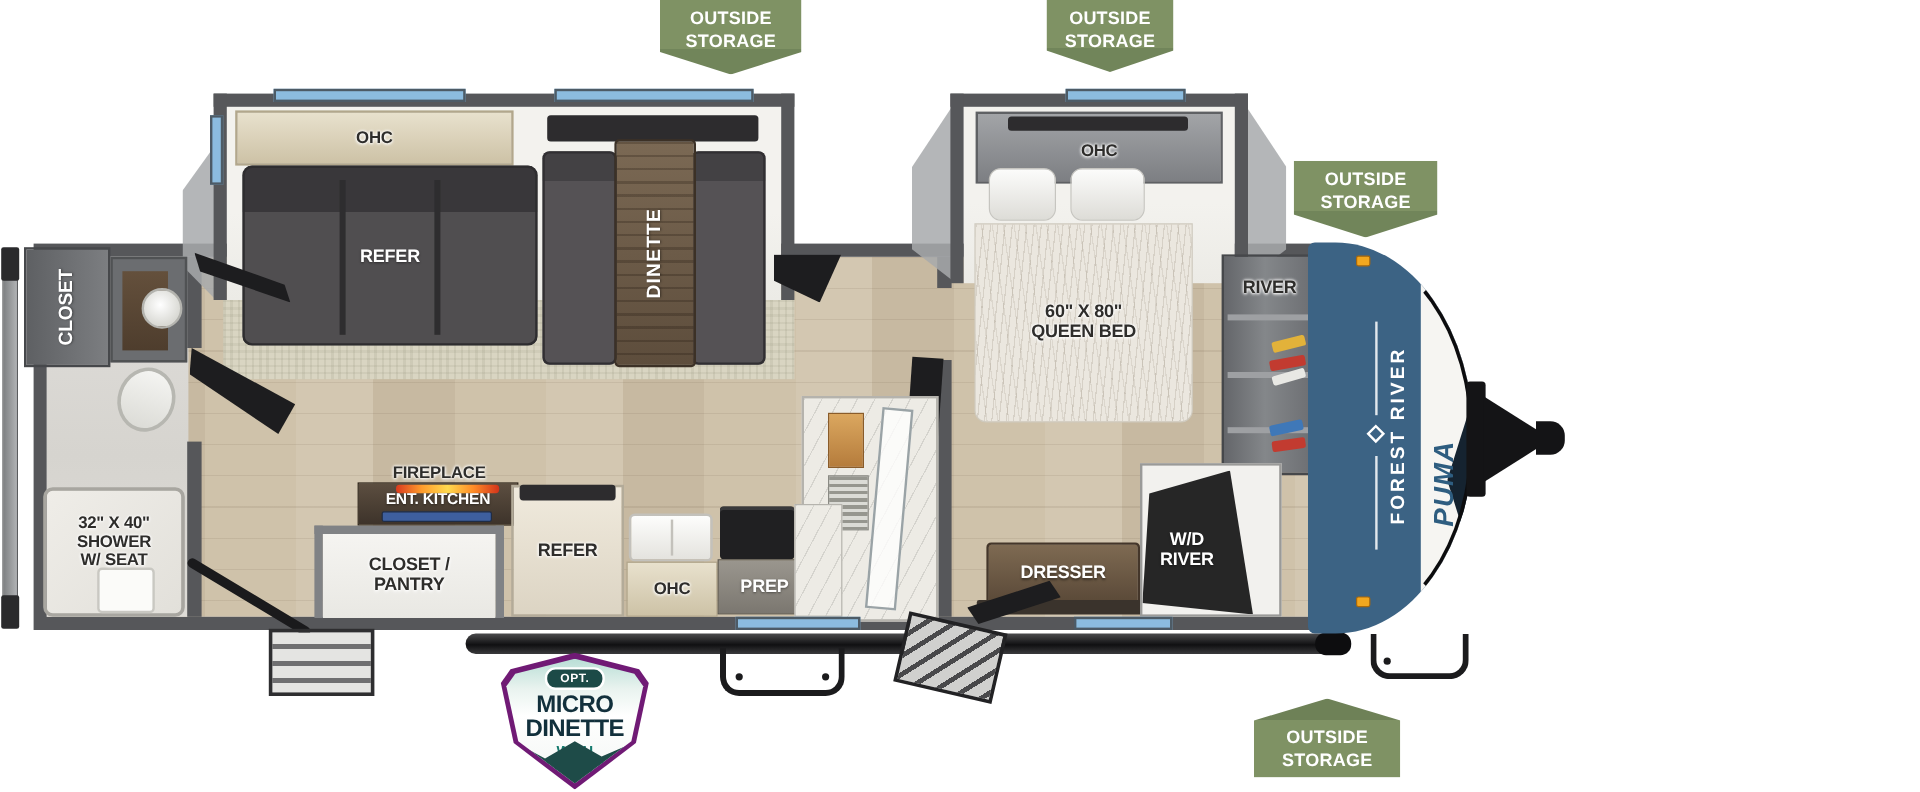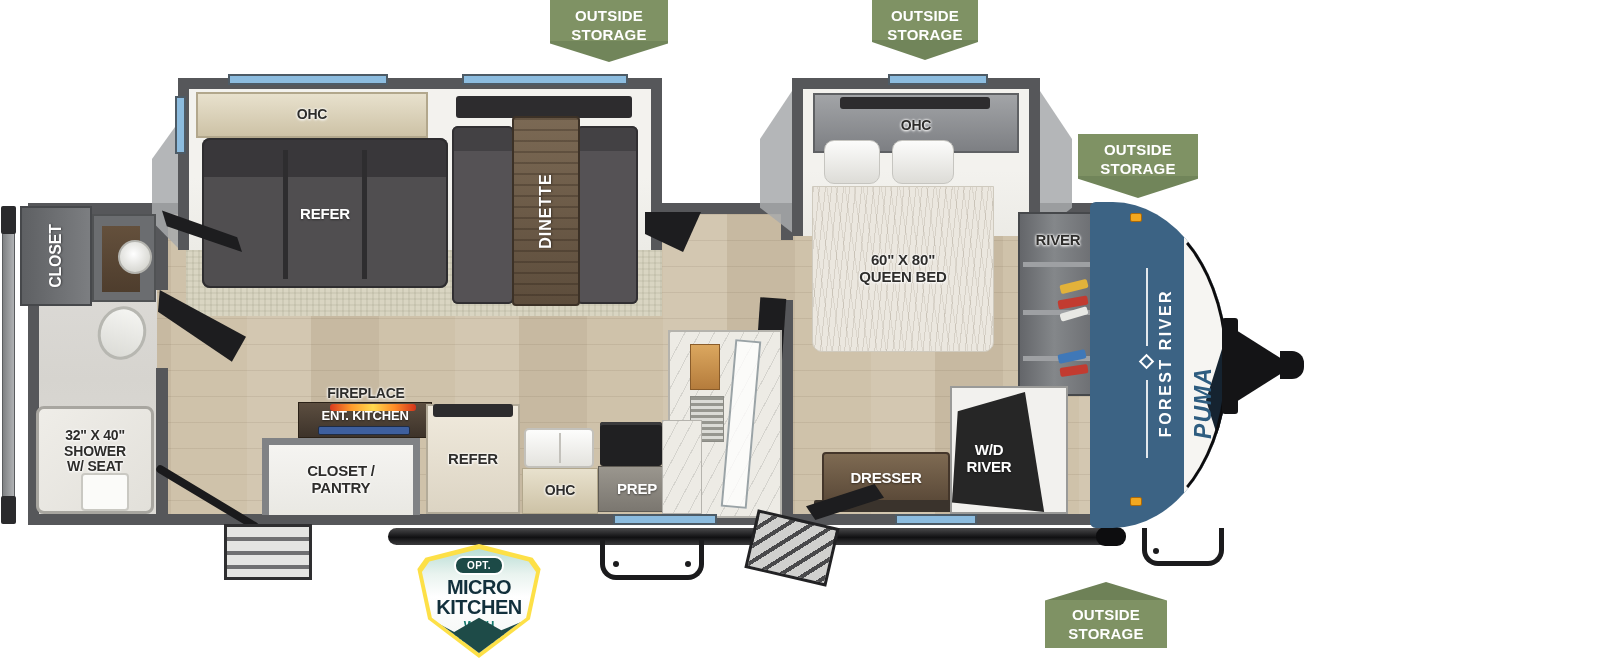--- a/index.html
+++ b/index.html
@@ -97,21 +97,21 @@
   .hitch{background:#141416;}
   
   .badge{color:#fff;font-weight:700;font-size:15px;line-height:1.25;text-align:center;
          letter-spacing:.2px;}
   .bdown{background:linear-gradient(180deg,#7f9264 0 66%,#71855a 66%);
          clip-path:polygon(0 0,100% 0,100% 70%,50% 100%,0 70%);padding-top:7px;}
   .bup{background:linear-gradient(180deg,#6e8157 0 27%,#7f9264 27%);
        clip-path:polygon(0 28%,50% 0,100% 28%,100% 100%,0 100%);padding-top:24px;}
   
   .mkshape{clip-path:polygon(50% 0%,90% 12%,96% 22%,88% 66%,50% 100%,12% 66%,4% 22%,10% 12%);}
-  .mkouter{background:#fde047;}
+  .mkouter{background:#701a75;}
   .mkinner{background:linear-gradient(180deg,#b9ded6 0%,#e9f3ef 24%,#ffffff 46%,#f2f5f3 100%);
            text-align:center;}
   .mkpill{display:inline-block;margin-top:7px;background:#1c4a47;color:#fff;font-size:10px;
           font-weight:700;padding:2px 11px;border-radius:9px;border:2px solid #fff;letter-spacing:.5px;}
   .mktitle{margin-top:2px;font-weight:700;font-size:20px;line-height:1.0;color:#12303c;letter-spacing:-.5px;}
   .mksub{margin:3px auto 0;width:70px;font-weight:700;font-size:12px;line-height:1.12;color:#157a6e;}
   .mkmountain{background:#1e4b48;clip-path:polygon(0 58%,16% 28%,30% 50%,50% 16%,68% 46%,84% 26%,100% 58%,100% 100%,0 100%);}
 </style>
 </head>
 <body>
@@ -281,18 +281,18 @@
     <span style="display:inline-block;width:90px;">OUTSIDE STORAGE</span>
   </div>
   <div class="a badge bup" style="left:1045px;top:582px;width:122px;height:66px;">
     <span style="display:inline-block;width:92px;">OUTSIDE STORAGE</span>
   </div>
 
   <div class="a mkshape mkouter" style="left:412px;top:544px;width:134px;height:114px;">
     <div class="a mkshape mkinner" style="left:5px;top:5px;right:5px;bottom:5px;">
       <div class="a mkmountain" style="left:0;right:0;bottom:0;height:42px;"></div>
       <span class="mkpill">OPT.</span>
-      <div class="mktitle">MICRO KITCHEN</div>
+      <div class="mktitle">MICRO DINETTE</div>
       <div class="mksub">WITH GRIDDLE</div>
     </div>
   </div>
 
 </div>
 
 </body></html>

